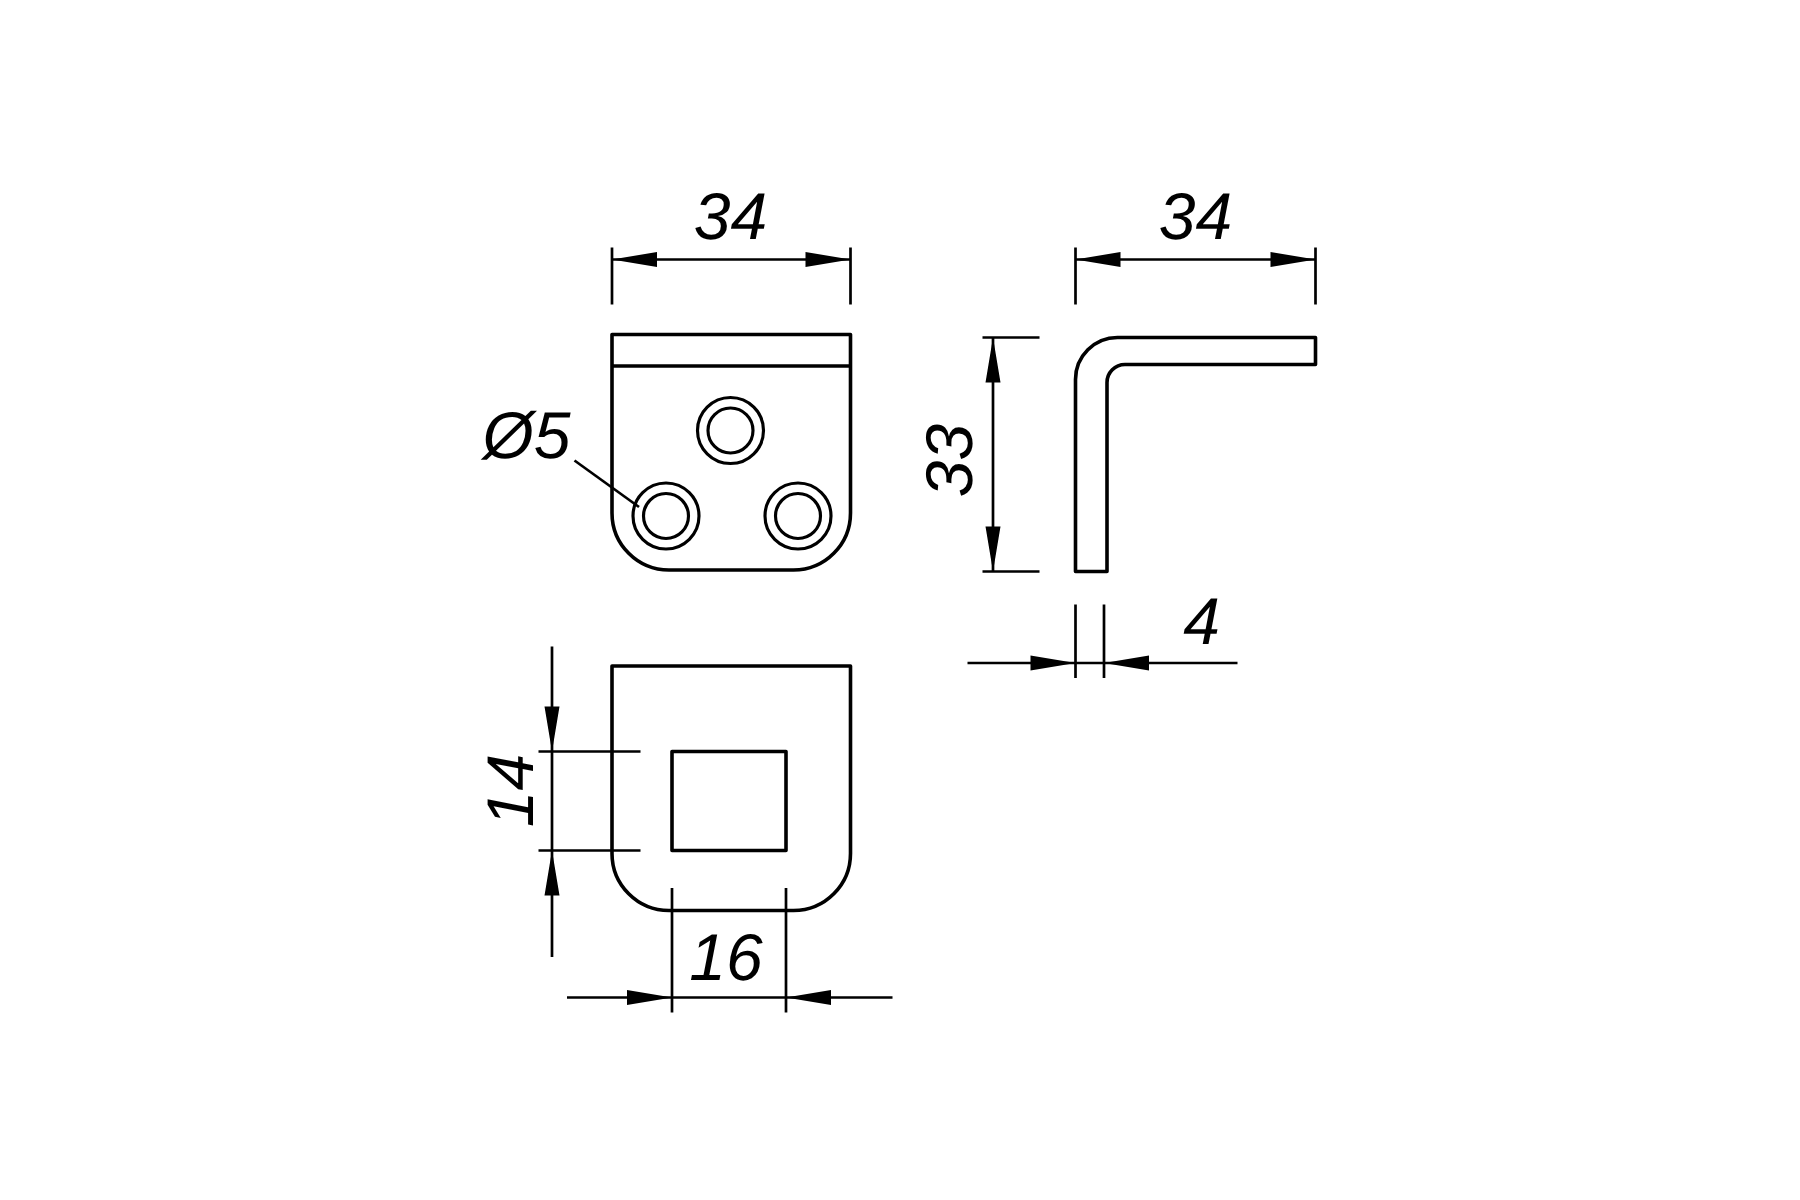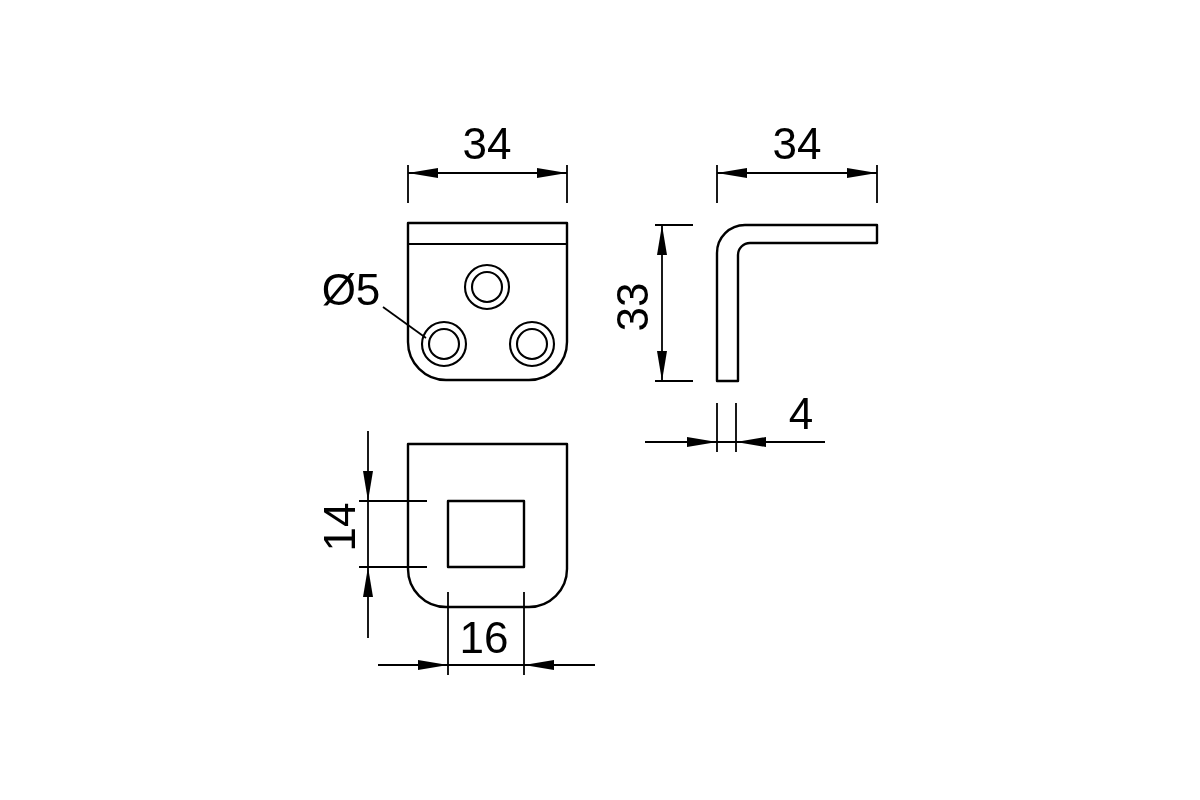--- a/index.html
+++ b/index.html
@@ -6,20 +6,21 @@
     margin: 0;
     padding: 0;
     background: #ffffff;
   }
   .canvas {
     position: relative;
     width: 1200px;
     height: 800px;
     background: var(--bg, #ffffff);
     overflow: hidden;
+    font-style: italic;
   }
   svg { display: block; }
   .part-outline {
     fill: none;
     stroke: var(--ink, #000000);
     stroke-width: 2.4;
     stroke-linejoin: round;
     stroke-linecap: butt;
   }
   .hole-circle {

